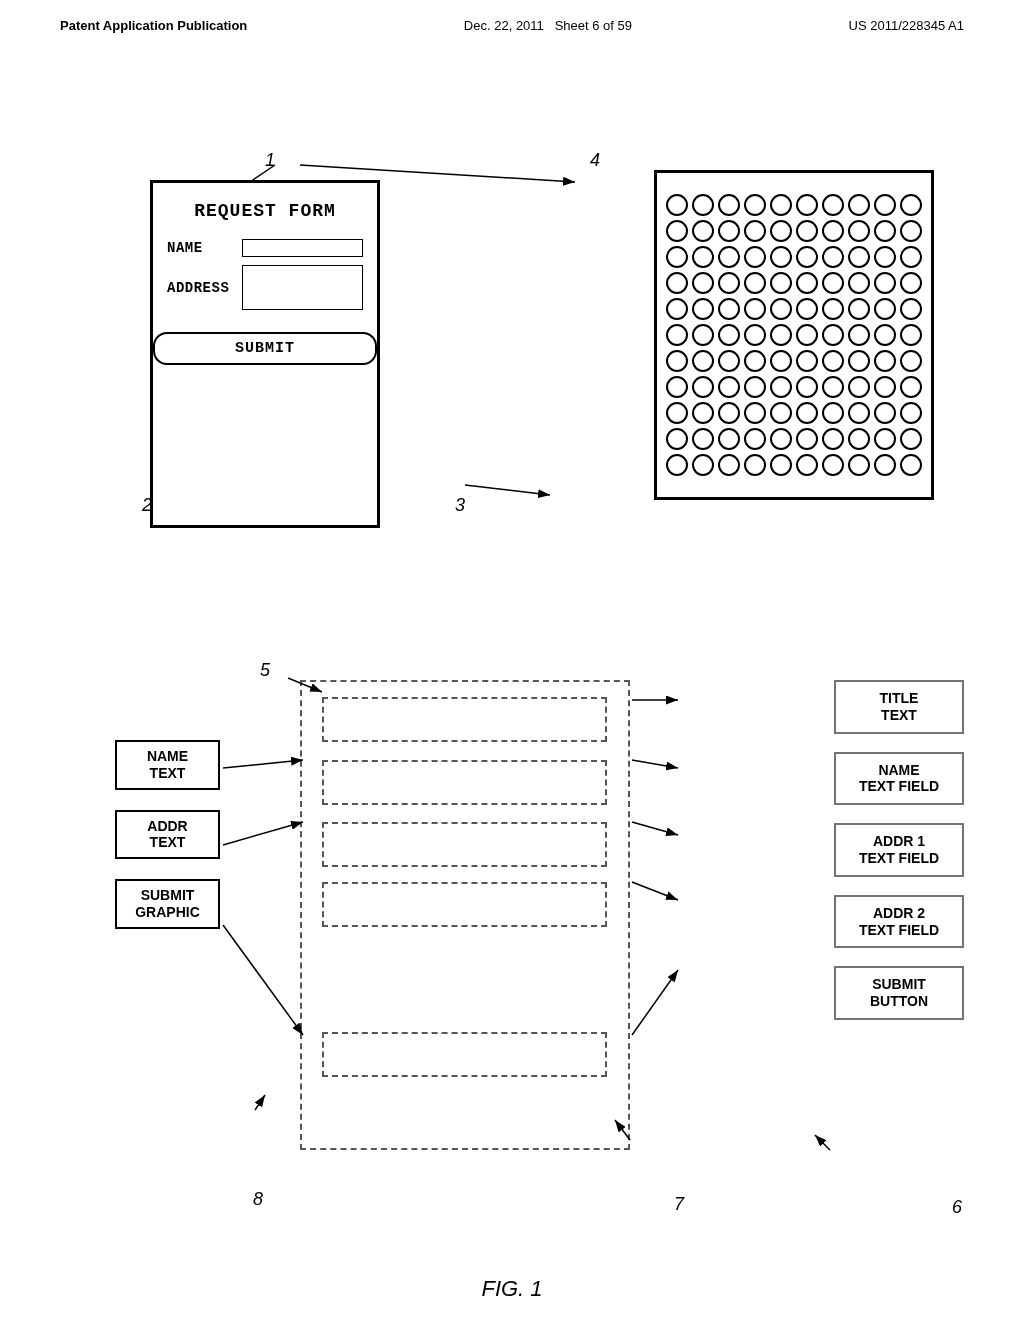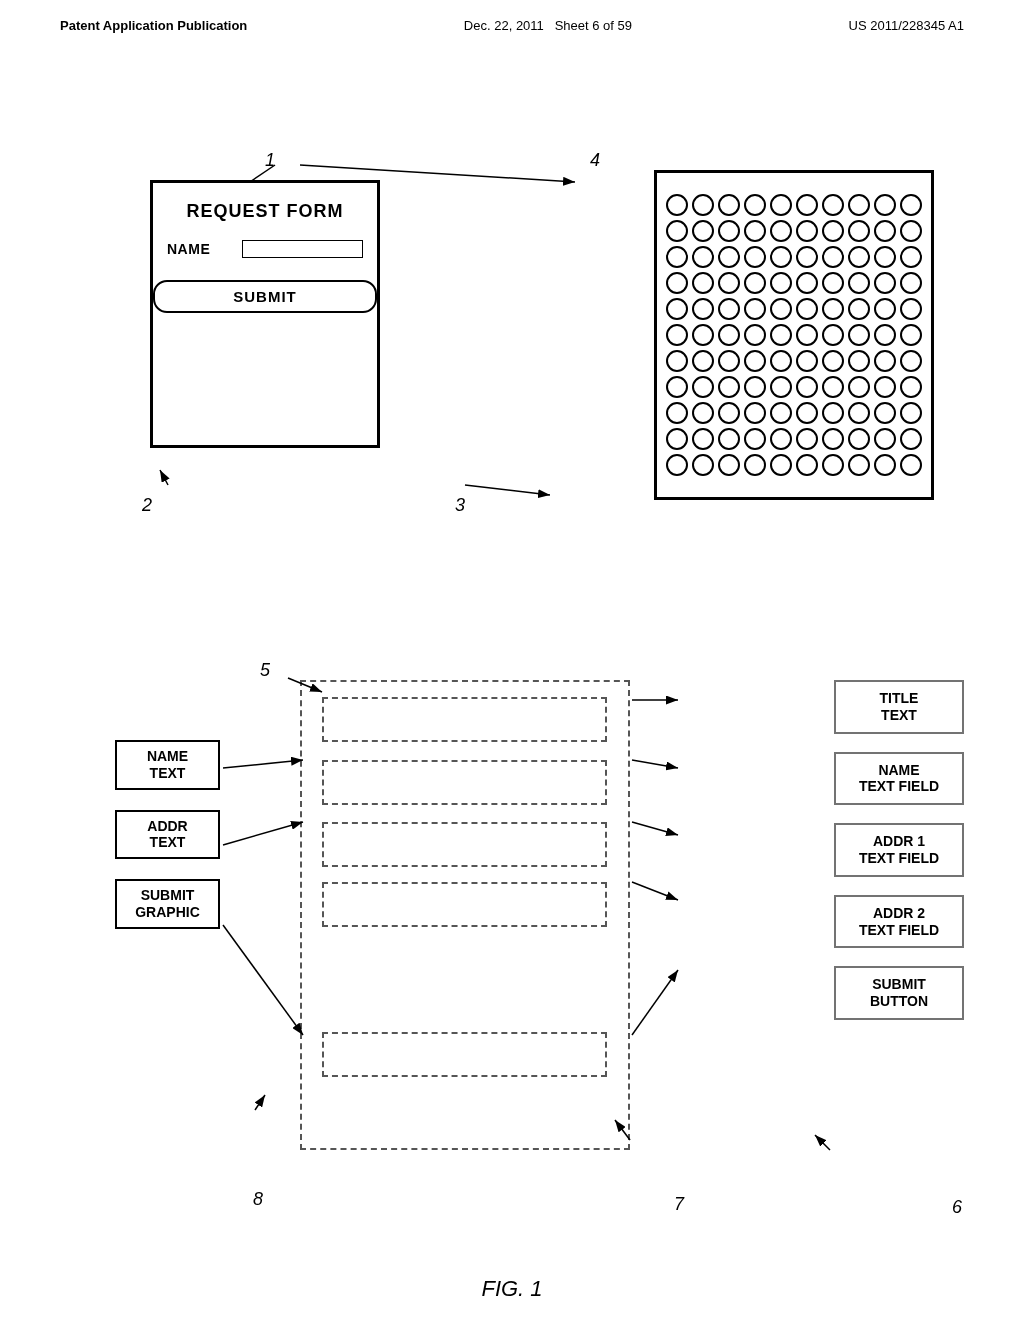--- a/index.html
+++ b/index.html
@@ -33,23 +33,24 @@
       right: 60px;
       height: 500px;
     }
 
     
     .request-form-box {
       position: absolute;
       left: 90px;
       top: 60px;
       width: 230px;
-      height: 268px;
+      height: 348px;
       border: 3px solid #000;
       background: #fff;
+      font-family: Liberation Mono, monospace;
     }
     .form-title {
       text-align: center;
       font-size: 18px;
       font-weight: bold;
       margin-top: 18px;
       margin-bottom: 18px;
       letter-spacing: 1px;
     }
     .form-row {
@@ -297,20 +298,24 @@
 
     <line x1="108" y1="365" x2="100" y2="350" stroke="#000" stroke-width="1.5" marker-end="url(#arrowhead)"></line>
   </svg>
 
   <div class="request-form-box">
     <div class="form-title">REQUEST FORM</div>
     <div class="form-row">
       <div class="form-label">NAME</div>
       <div class="form-input"></div>
     </div>
+    <div class="form-row">
+      <div class="form-label">ADDRESS</div>
+      <div class="form-input-tall"></div>
+    </div>
     <div class="form-submit-area">
       <div class="submit-btn">SUBMIT</div>
     </div>
   </div>
 
   <div class="dot-matrix-box">
     <div class="dot-grid" id="dot-grid-container">
         <div class="dot"></div>
         <div class="dot"></div>
         <div class="dot"></div>

